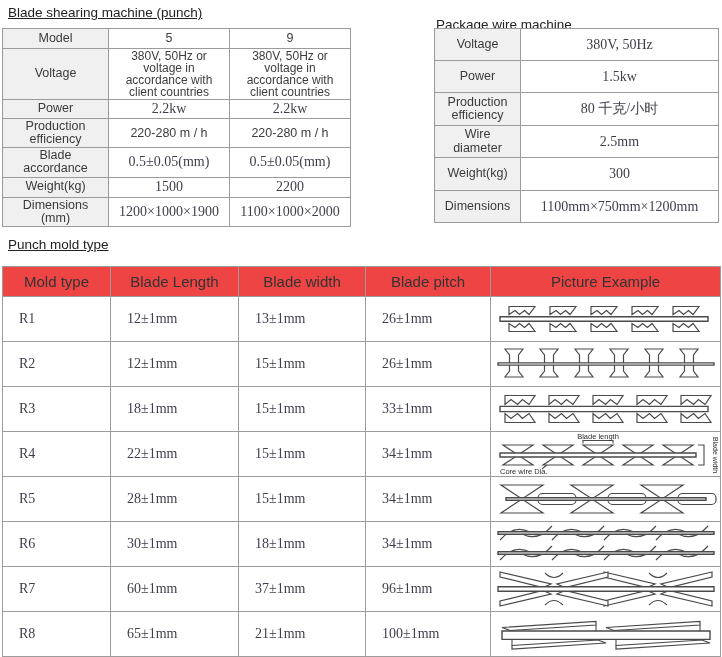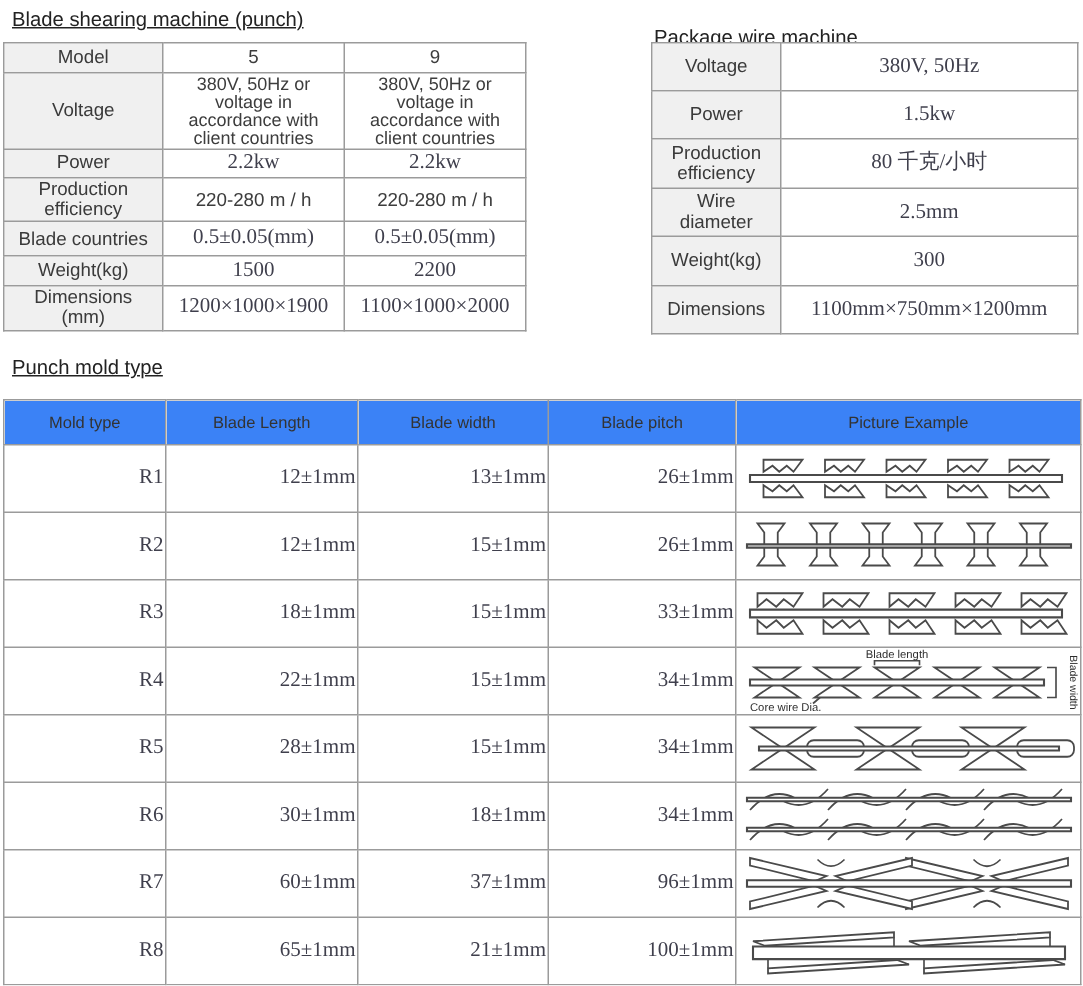--- a/index.html
+++ b/index.html
@@ -5,22 +5,22 @@
   html,body{margin:0;padding:0;background:#fff;}
   .canvas{position:relative;width:722px;height:657px;background:#fff;overflow:hidden;
           font-family:"Liberation Sans",sans-serif;color:#3a3a3a;}
   .sec-title{position:absolute;font-size:13.5px;color:#222;white-space:nowrap;text-decoration:underline;}
   table{border-collapse:collapse;table-layout:fixed;background:#fff;}
   td,th{border:1px solid #9b9b9b;overflow:hidden;}
   .spec-table{position:absolute;border:1px solid #757575;}
   .lbl{background:#f0f0f0;text-align:center;padding:1px 4px;font-size:12.5px;color:#3a3a3a;line-height:1.05;}
   .val{text-align:center;padding:1px 2px;font-size:12.5px;color:#3d3d3d;line-height:1.0;}
   .serif{font-family:"Liberation Serif","DejaVu Serif",serif;font-size:14px;color:#3f3f4c;}
-  .hdr{background:#3b82f6;text-align:center;font-weight:normal;font-size:11px;color:#333;padding:2px;}
-  .mold-val{text-align:right;font-family:"Liberation Serif","DejaVu Serif",serif;font-size:14px;color:#3f3f4c;padding-left:16px;}
+  .hdr{background:#ef4444;text-align:center;font-weight:normal;font-size:15px;color:#333;padding:2px;}
+  .mold-val{text-align:left;font-family:"Liberation Serif","DejaVu Serif",serif;font-size:14px;color:#3f3f4c;padding-left:16px;}
   .pic-cell{padding:0;position:relative;}
   .pic-cell svg{display:block;margin:0 auto;}
   svg text{font-family:"Liberation Sans",sans-serif;font-size:7.5px;fill:#2e2e2e;}
 </style>
 </head>
 <body>
 
 <div class="canvas">
 
   <div class="sec-title" style="left:8px;top:5px">Blade shearing machine (punch)</div>
@@ -46,21 +46,21 @@
       <td class="lbl">Power</td>
       <td class="val serif">2.2kw</td>
       <td class="val serif">2.2kw</td>
     </tr>
     <tr style="height:25px">
       <td class="lbl">Production efficiency</td>
       <td class="val">220-280 m / h</td>
       <td class="val">220-280 m / h</td>
     </tr>
     <tr style="height:23px">
-      <td class="lbl">Blade countries</td>
+      <td class="lbl">Blade accordance</td>
       <td class="val serif">0.5±0.05(mm)</td>
       <td class="val serif">0.5±0.05(mm)</td>
     </tr>
     <tr style="height:20px">
       <td class="lbl">Weight(kg)</td>
       <td class="val serif">1500</td>
       <td class="val serif">2200</td>
     </tr>
     <tr style="height:21px">
       <td class="lbl">Dimensions (mm)</td>

